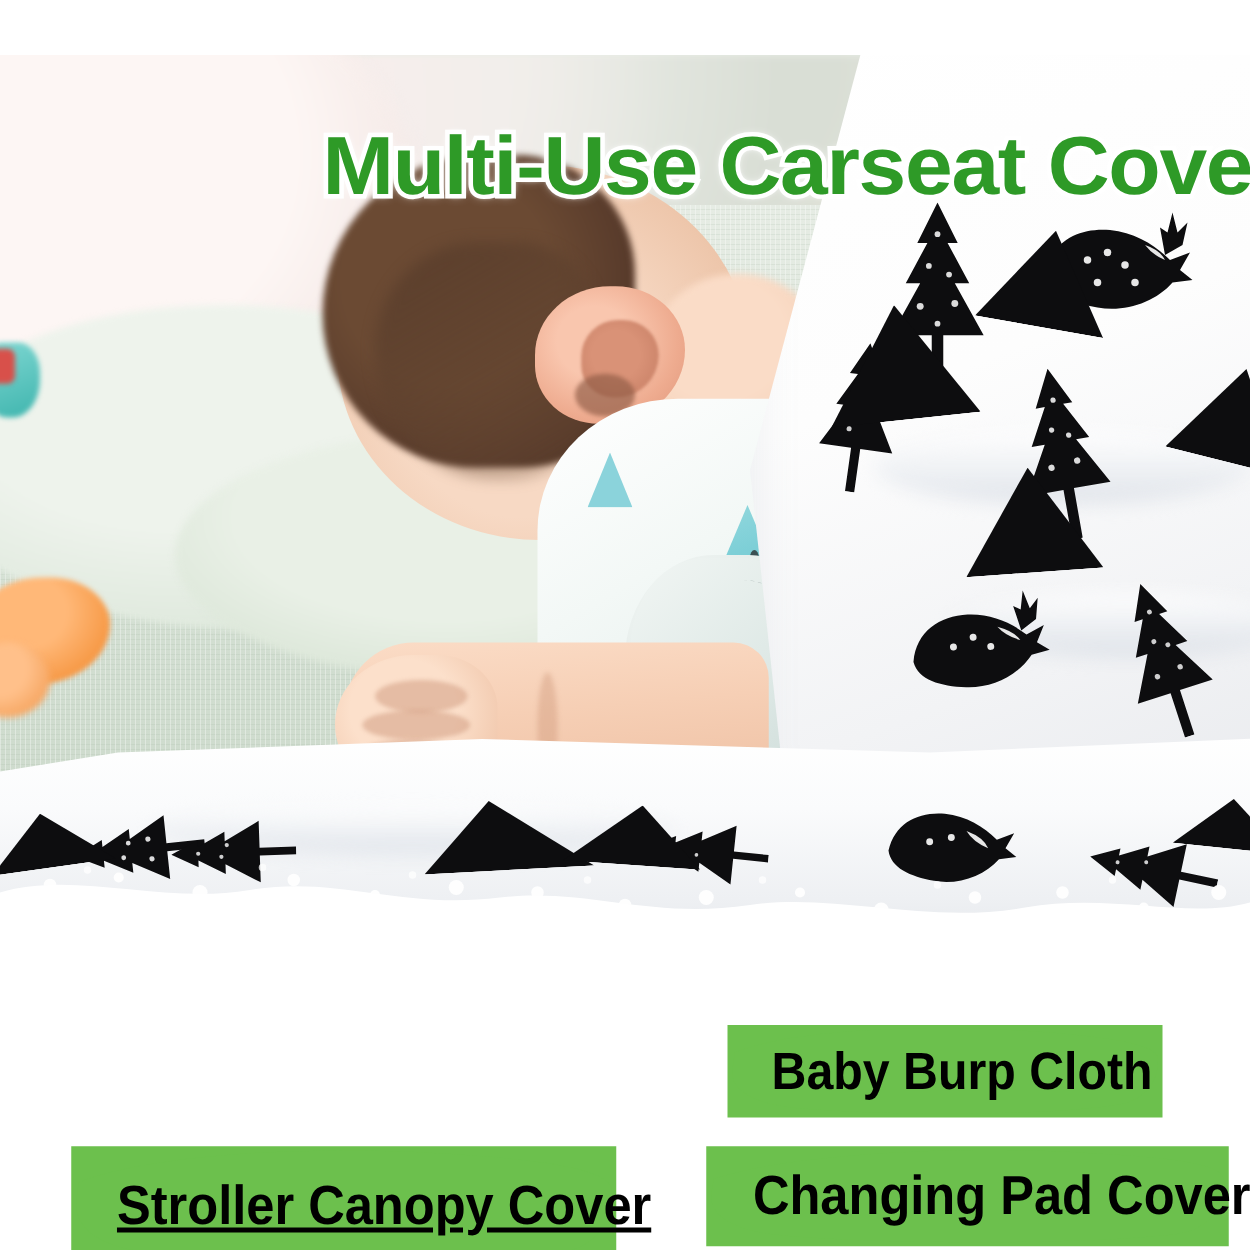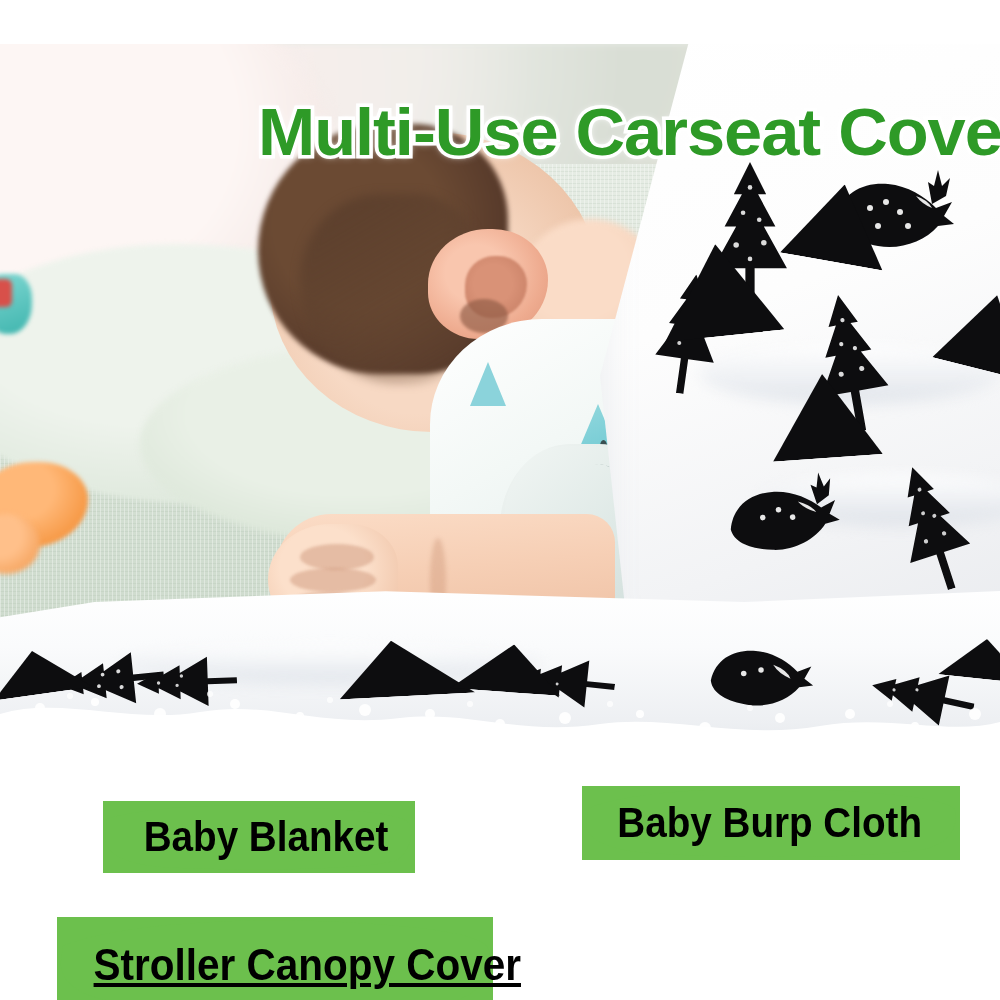--- a/index.html
+++ b/index.html
@@ -267,21 +267,21 @@
     font-weight:bold;
     color:#000000;
     white-space:nowrap;
     transform:scaleX(.92);
     transform-origin:center;
   }
 
   #lbl-blanket{left:103px;top:757px;width:312px;height:72px;}
   #lbl-blanket .txt{font-size:42px;margin-left:30px;}
 
-  #lbl-burp{left:582px;top:742px;width:378px;height:74px;}
+  #lbl-burp{left:582px;top:776px;width:348px;height:74px;}
   #lbl-burp .txt{font-size:42px;margin-left:22px;}
 
   #lbl-stroller{left:57px;top:873px;width:436px;height:96px;text-decoration:underline;}
   #lbl-stroller .txt{font-size:44px;margin-left:18px;}
 
   #lbl-changing{left:565px;top:873px;width:418px;height:80px;}
   #lbl-changing .txt{font-size:44px;margin-left:20px;}
 </style>
 </head>
 <body>
@@ -482,35 +482,35 @@
           <circle cx="750" cy="52" r="3"></circle>
         <circle cx="890" cy="48" r="3"></circle>
       </g>
     </svg>
   </div>
 
   <div id="lower"></div>
 
   <div id="title">Multi-Use Carseat Cove</div>
 
-  <div class="label" id="lbl-blanket">
-    <svg class="brush" viewBox="0 0 312 72" preserveAspectRatio="none">
-      <path fill="#6cc04d" d="M4 18 C 40 6, 120 2, 190 6 C 250 9, 296 12, 306 22 C 312 34, 305 54, 292 60 C 250 70, 120 70, 58 66 C 22 63, 2 52, 2 38 Z"></path>
-    </svg>
-    <span class="txt">Baby Blanket</span>
-  </div>
 
   <div class="label" id="lbl-burp">
     <svg class="brush" viewBox="0 0 354 74" preserveAspectRatio="none">
       <path fill="#6cc04d" d="M6 22 C 50 4, 150 0, 230 4 C 300 8, 348 14, 350 26 C 352 42, 342 58, 322 63 C 260 74, 110 72, 52 66 C 18 62, 2 50, 4 36 Z"></path>
     </svg>
     <span class="txt">Baby Burp Cloth</span>
   </div>
 
   <div class="label" id="lbl-stroller">
     <svg class="brush" viewBox="0 0 436 80" preserveAspectRatio="none">
       <path fill="#6cc04d" d="M6 24 C 60 6, 180 0, 280 4 C 370 8, 428 14, 432 28 C 436 48, 420 66, 396 70 C 320 80, 120 78, 54 70 C 18 65, 2 52, 4 36 Z"></path>
     </svg>
     <span class="txt">Stroller Canopy Cover</span>
   </div>
 
+  <div class="label" id="lbl-changing">
+    <svg class="brush" viewBox="0 0 418 80" preserveAspectRatio="none">
+      <path fill="#6cc04d" d="M6 26 C 60 8, 180 0, 280 4 C 360 8, 412 12, 414 26 C 418 48, 402 66, 378 70 C 300 80, 110 78, 50 70 C 16 65, 2 52, 4 38 Z"></path>
+    </svg>
+    <span class="txt">Changing Pad Cover</span>
+  </div>
 
 </div>
 
 </body></html>

